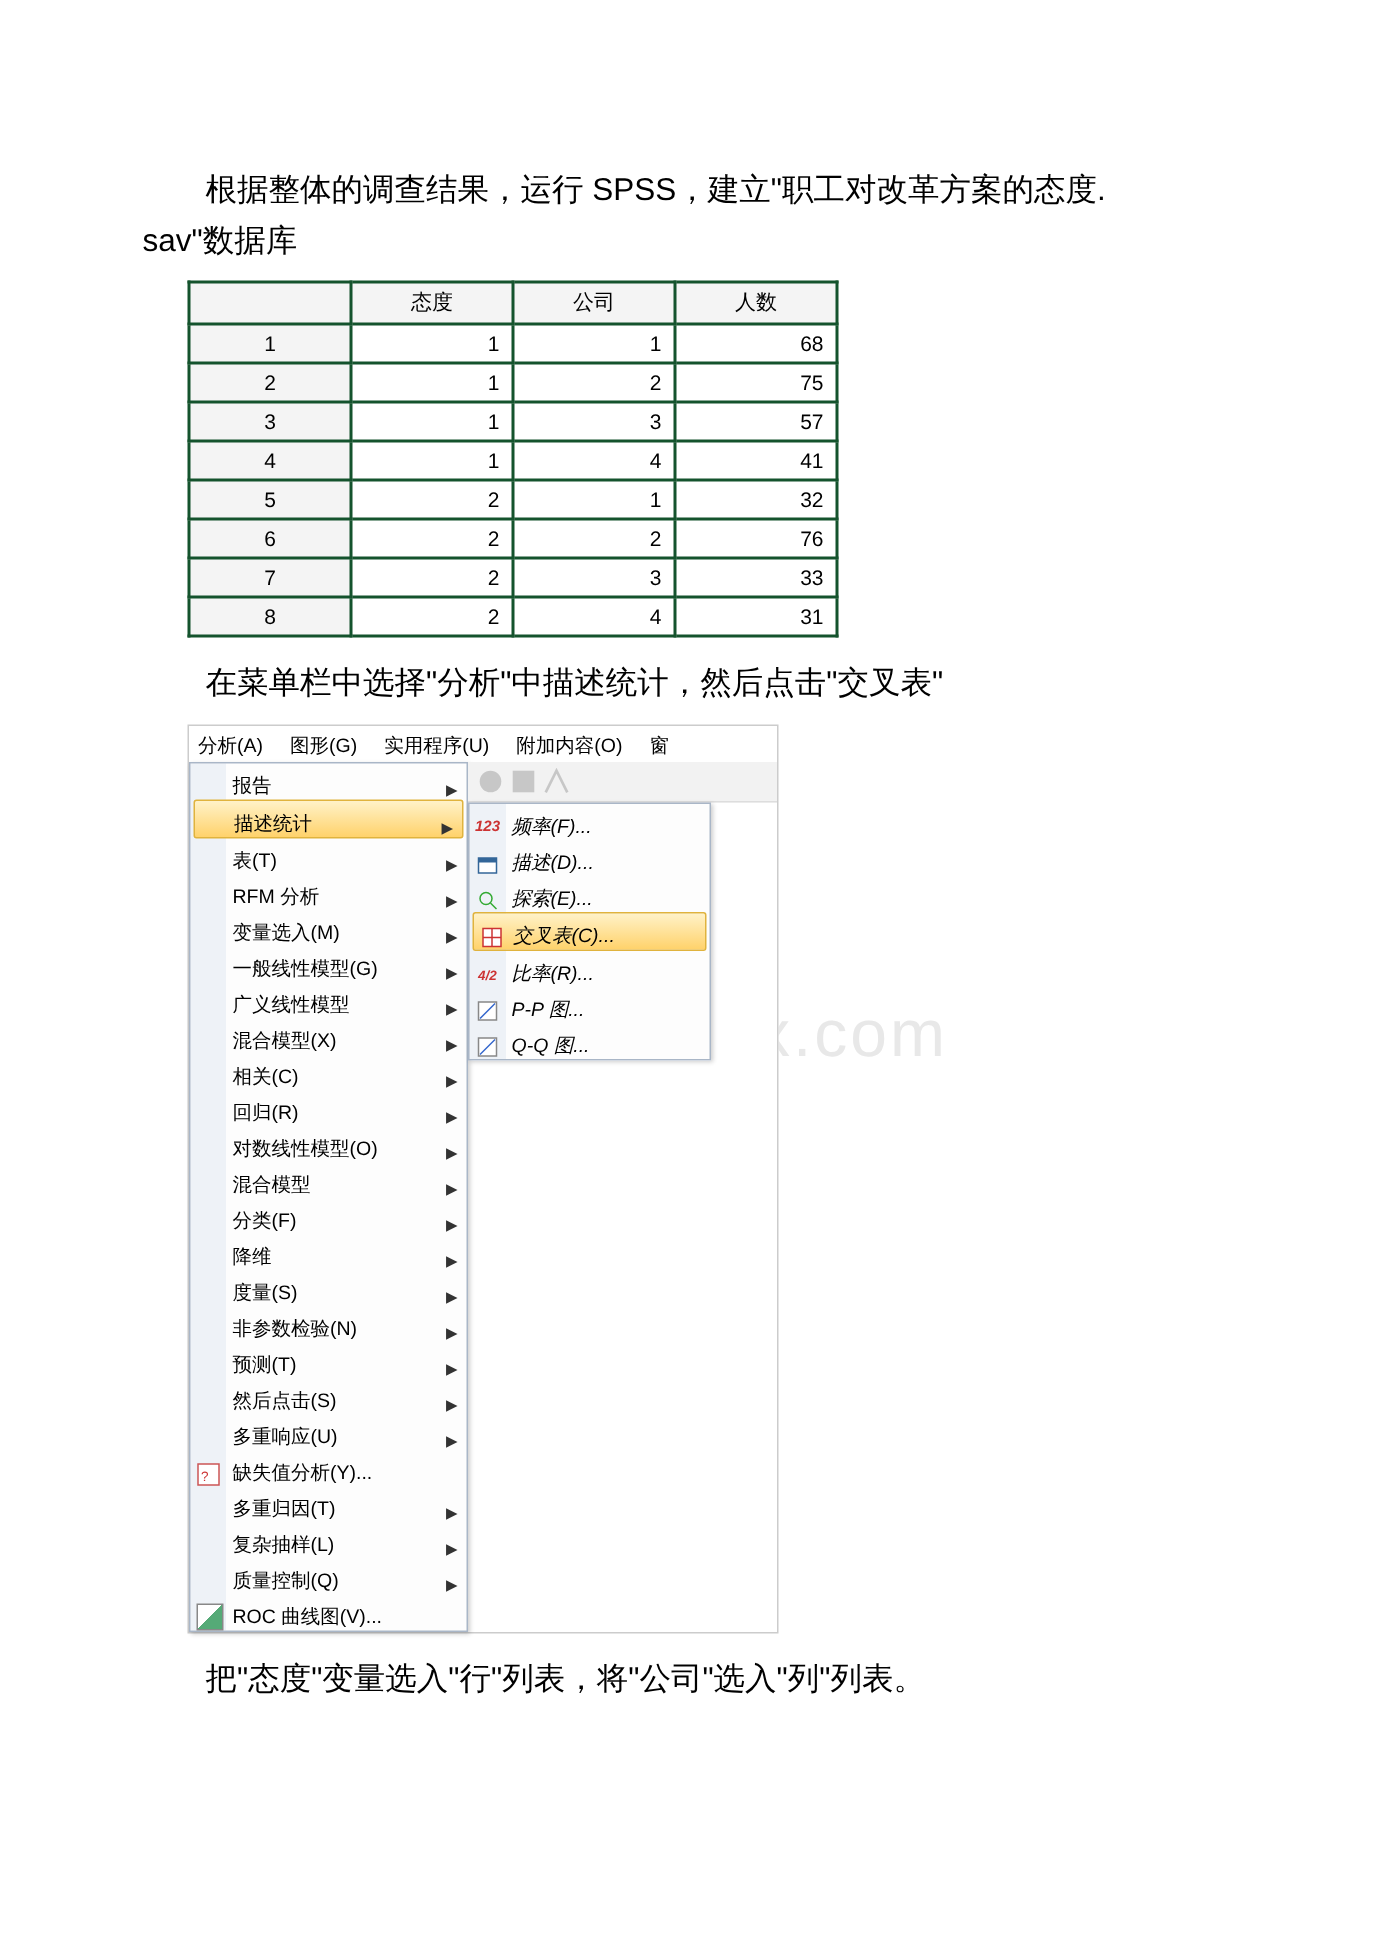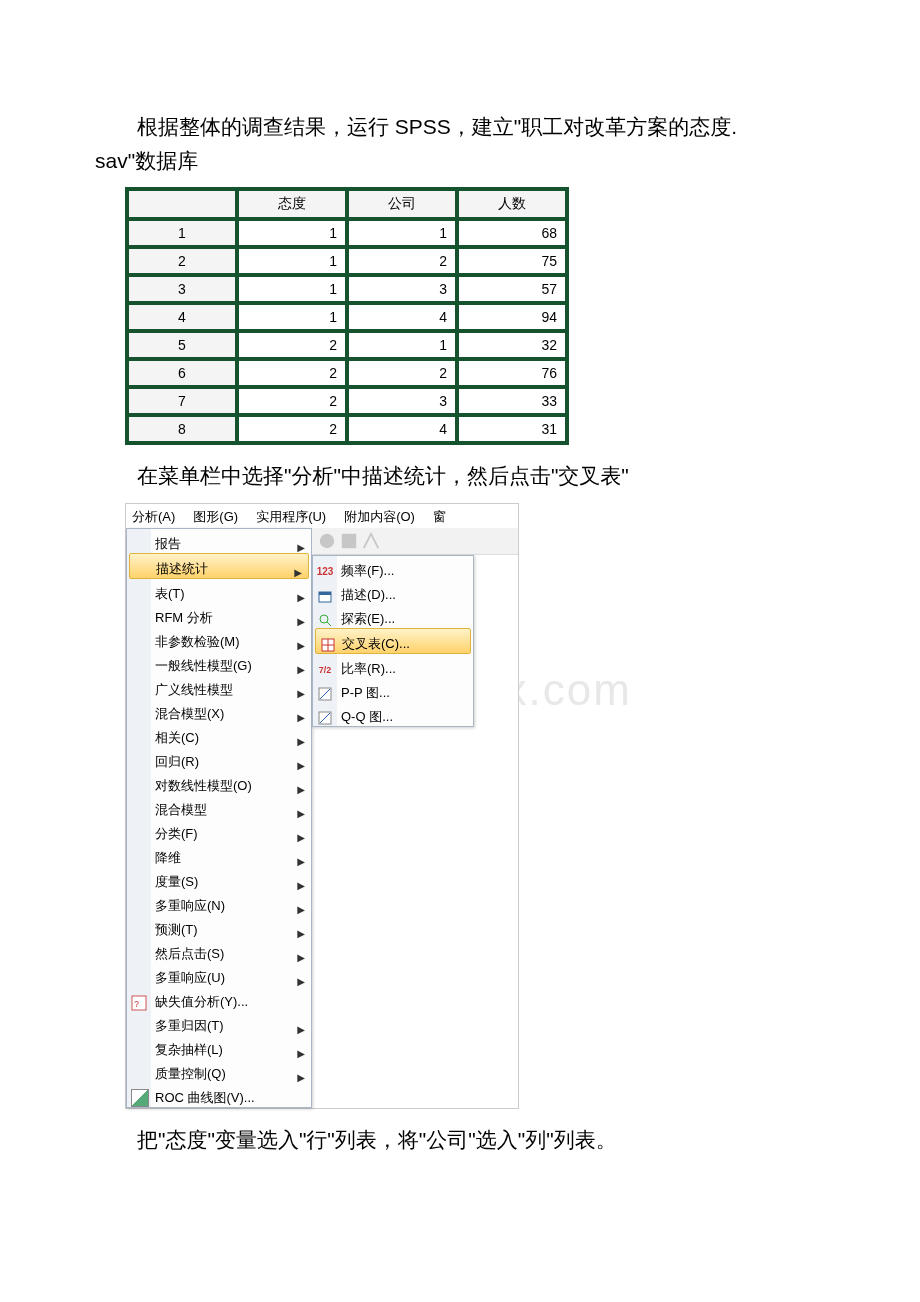--- a/index.html
+++ b/index.html
@@ -24,21 +24,21 @@
 
   
   .data-table {
     border-collapse: collapse;
     margin: 4px 0 14px 30px;
     font-family: Arial, sans-serif;
     font-size: 14px;
     color: #000;
   }
   .data-table th, .data-table td {
-    border: 4px solid #14532d;
+    border: 2px solid #14532d;
     padding: 4px 8px;
     text-align: right;
   }
   .data-table th {
     background: #f4f4f4;
     font-weight: normal;
     text-align: center;
     width: 90px;
   }
   .data-table td:first-child {
@@ -67,21 +67,21 @@
     color: #000;
   }
   .menubar span { margin-right: 18px; }
   .menu-row { display: flex; }
   .menu-col {
     background: linear-gradient(to right, #eef2f7 0, #eef2f7 24px, #fdfdfd 24px, #fdfdfd 100%);
     border: 1px solid #a9b6c7;
     box-shadow: 1px 1px 3px rgba(0,0,0,0.2);
   }
   .menu-col.left { width: 184px; }
-  .menu-col.right { width: 160px; }
+  .menu-col.right { width: 160px; font-style: italic; }
   .mitem {
     display: flex;
     align-items: flex-end;
     height: 24px;
     padding: 0 6px 0 28px;
     position: relative;
     color: #000;
   }
   .mitem.hl {
     background: linear-gradient(#fff2c8, #ffd26b);
@@ -177,21 +177,21 @@
         <tr>
           <td>3</td>
           <td>1</td>
           <td>3</td>
           <td>57</td>
         </tr>
         <tr>
           <td>4</td>
           <td>1</td>
           <td>4</td>
-          <td>94</td>
+          <td>41</td>
         </tr>
         <tr>
           <td>5</td>
           <td>2</td>
           <td>1</td>
           <td>32</td>
         </tr>
         <tr>
           <td>6</td>
           <td>2</td>
@@ -235,21 +235,21 @@
           </div>
           <div class="mitem">
             <span>表(T)</span>
             <span class="arrow">▶</span>
           </div>
           <div class="mitem">
             <span>RFM 分析</span>
             <span class="arrow">▶</span>
           </div>
           <div class="mitem">
-            <span>非参数检验(M)</span>
+            <span>变量选入(M)</span>
             <span class="arrow">▶</span>
           </div>
           <div class="mitem">
             <span>一般线性模型(G)</span>
             <span class="arrow">▶</span>
           </div>
           <div class="mitem">
             <span>广义线性模型</span>
             <span class="arrow">▶</span>
           </div>
@@ -279,21 +279,21 @@
           </div>
           <div class="mitem">
             <span>降维</span>
             <span class="arrow">▶</span>
           </div>
           <div class="mitem">
             <span>度量(S)</span>
             <span class="arrow">▶</span>
           </div>
           <div class="mitem">
-            <span>多重响应(N)</span>
+            <span>非参数检验(N)</span>
             <span class="arrow">▶</span>
           </div>
           <div class="mitem">
             <span>预测(T)</span>
             <span class="arrow">▶</span>
           </div>
           <div class="mitem">
             <span>然后点击(S)</span>
             <span class="arrow">▶</span>
           </div>
@@ -366,21 +366,21 @@
               <span class="icon">
                 <svg width="14" height="14">
                   <rect x="1" y="1" width="12" height="12" fill="#fff" stroke="#c33"></rect>
                   <line x1="1" y1="7" x2="13" y2="7" stroke="#c33"></line>
                   <line x1="7" y1="1" x2="7" y2="13" stroke="#c33"></line>
                 </svg>
               </span>
               <span>交叉表(C)...</span>
             </div>
             <div class="mitem">
-              <span class="icon icon-red" style="font-size:9px;">7/2</span>
+              <span class="icon icon-red" style="font-size:9px;">4/2</span>
               <span>比率(R)...</span>
             </div>
             <div class="mitem">
               <span class="icon">
                 <svg width="14" height="14">
                   <rect x="1" y="1" width="12" height="12" fill="#fff" stroke="#888"></rect>
                   <line x1="2" y1="12" x2="12" y2="2" stroke="#36c"></line>
                 </svg>
               </span>
               <span>P-P 图...</span>

